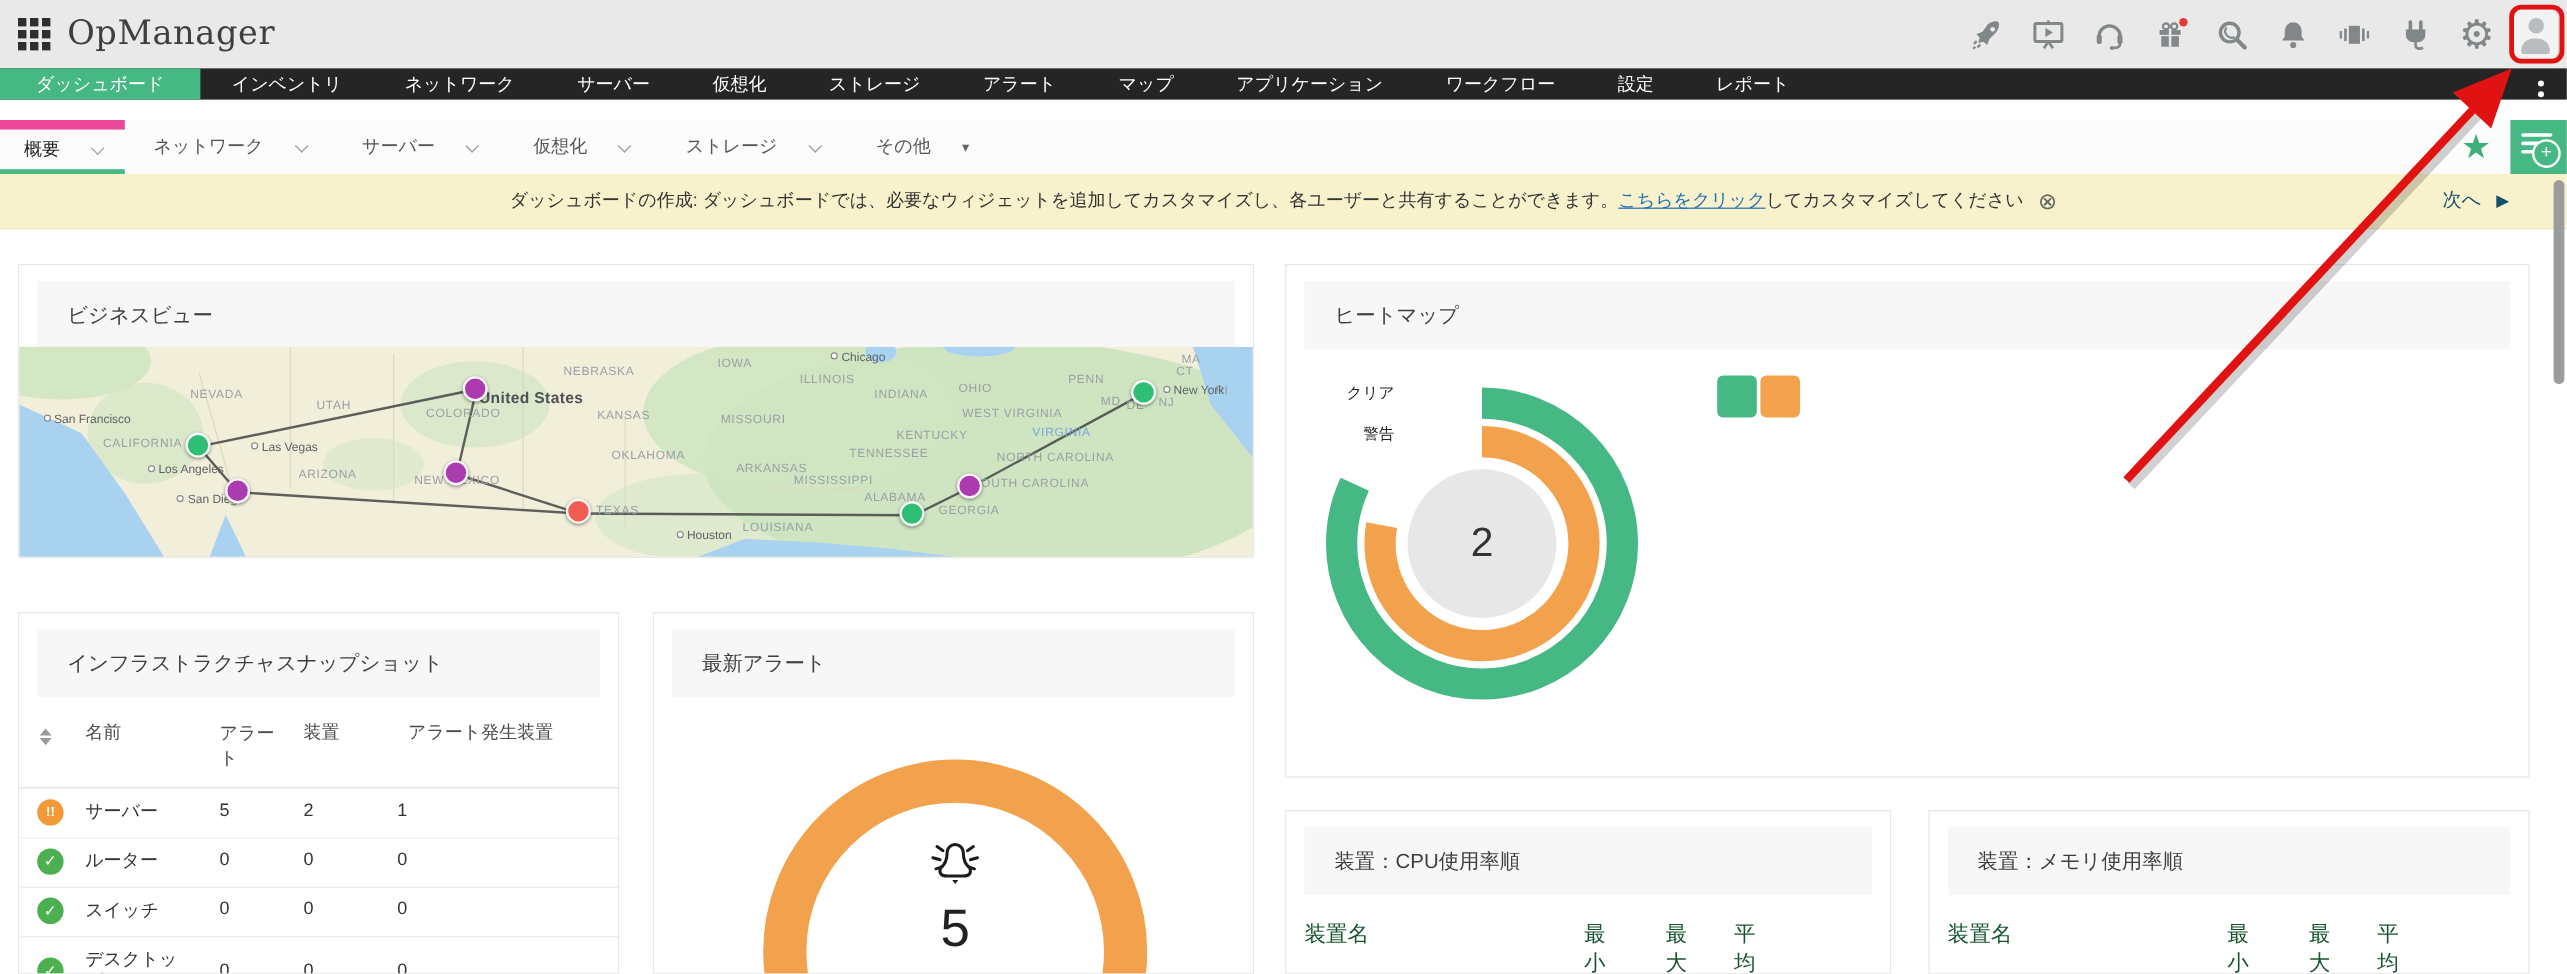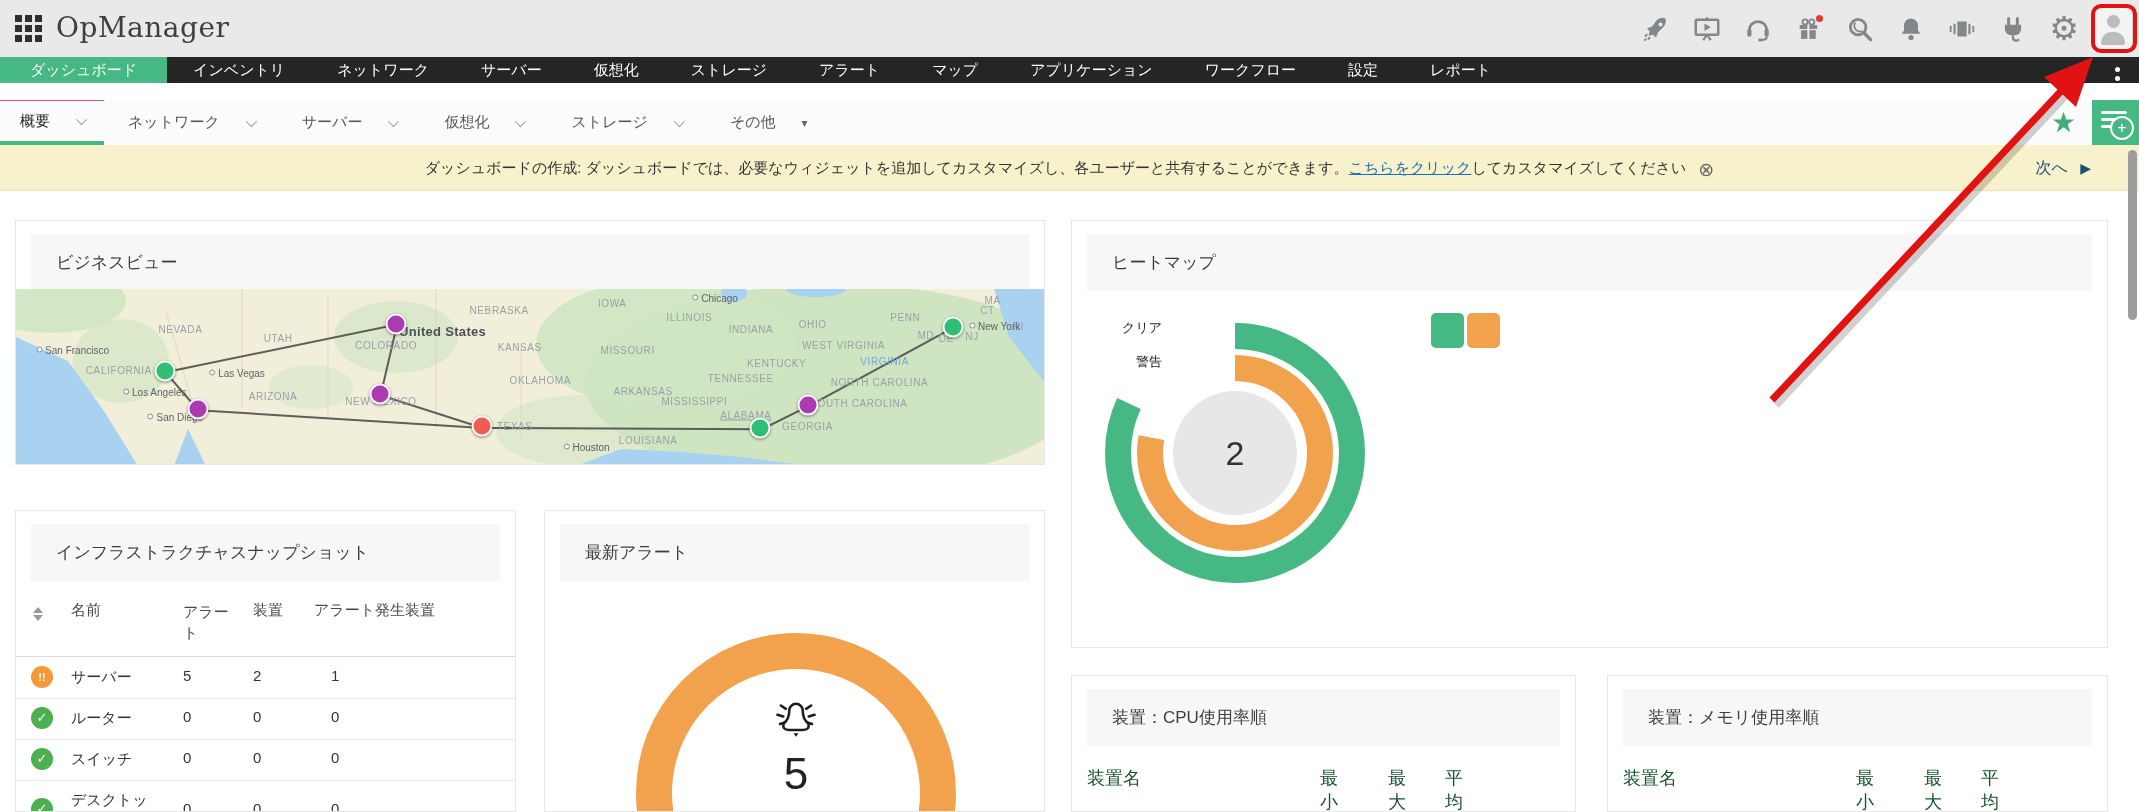--- a/index.html
+++ b/index.html
@@ -20,21 +20,21 @@
   .avatar .body{position:absolute;left:50%;bottom:5px;width:24px;height:13px;margin-left:-12px;border-radius:12px 12px 3px 3px;background:#b9bdbf;}
   
   .navbar{position:absolute;left:0;top:57px;width:2139px;height:26px;background:#252525;display:flex;align-items:stretch;}
   .nav-item{display:flex;align-items:center;padding:0 26px;color:#fff;font-size:15px;cursor:pointer;white-space:nowrap;}
   .nav-item.active{background:#45b884;padding:0 30px;}
   .kebab{position:absolute;right:12px;top:0;height:43px;width:20px;display:flex;flex-direction:column;align-items:center;justify-content:center;gap:4px;cursor:pointer;}
   .kebab i{width:5px;height:5px;border-radius:50%;background:#fff;}
   
   .subtabs{position:absolute;left:0;top:100px;width:2139px;height:45px;background:#fcfcfc;border-bottom:1px solid #e2e2e2;display:flex;}
   .subtab{display:flex;align-items:center;gap:26px;padding:0 24px;font-size:15px;color:#555;cursor:pointer;box-sizing:border-box;height:45px;}
-  .subtab.active{border-top:1px solid #ec4899;border-bottom:4px solid #45b884;color:#222;padding:0 20px;}
+  .subtab.active{border-top:8px solid #ec4899;border-bottom:4px solid #45b884;color:#222;padding:0 20px;}
   .chev{width:7px;height:7px;border-right:1.6px solid #9a9a9a;border-bottom:1.6px solid #9a9a9a;transform:rotate(45deg) translateY(-2px);}
   .caret{font-size:12px;color:#666;}
   .star-btn{position:absolute;right:63px;top:6px;font-size:28px;color:#3fae79;cursor:pointer;line-height:33px;}
   .add-btn{position:absolute;right:0;top:0;width:47px;height:45px;background:#45b884;cursor:pointer;}
   .add-btn i{position:absolute;left:9px;height:3px;background:#fff;border-radius:2px;}
   .add-btn i:nth-child(1){top:11px;width:26px;}
   .add-btn i:nth-child(2){top:18px;width:20px;}
   .add-btn i:nth-child(3){top:25px;width:14px;}
   .add-btn .plus{position:absolute;right:5px;bottom:5px;width:20px;height:20px;border:2px solid #fff;border-radius:50%;background:#45b884;color:#fff;font-size:16px;line-height:19px;text-align:center;}
   .add-btn .plus::after{content:'+';}
@@ -295,21 +295,21 @@
         <span class="map-label state" style="left: 48.5%; top: 78%;">TEXAS</span>
         <span class="map-label state" style="left: 59.5%; top: 35%;">MISSOURI</span>
         <span class="map-label state" style="left: 61%; top: 58%;">ARKANSAS</span>
         <span class="map-label state" style="left: 61.5%; top: 86%;">LOUISIANA</span>
         <span class="map-label state" style="left: 65.5%; top: 16%;">ILLINOIS</span>
         <span class="map-label state" style="left: 71.5%; top: 23%;">INDIANA</span>
         <span class="map-label state" style="left: 77.5%; top: 20%;">OHIO</span>
         <span class="map-label state" style="left: 74%; top: 42%;">KENTUCKY</span>
         <span class="map-label state" style="left: 70.5%; top: 51%;">TENNESSEE</span>
         <span class="map-label state" style="left: 66%; top: 64%;">MISSISSIPPI</span>
-        <span class="map-label state" style="left: 71%; top: 72%; text-decoration: underline;">ALABAMA</span>
+        <span class="map-label state" style="left: 71%; top: 72%;">ALABAMA</span>
         <span class="map-label state" style="left: 77%; top: 78%;">GEORGIA</span>
         <span class="map-label state" style="left: 80.5%; top: 32%;">WEST VIRGINIA</span>
         <span class="map-label state-blue" style="left: 84.5%; top: 41%;">VIRGINIA</span>
         <span class="map-label state" style="left: 84%; top: 53%;">NORTH CAROLINA</span>
         <span class="map-label state" style="left: 82%; top: 65%;">SOUTH CAROLINA</span>
         <span class="map-label state" style="left: 86.5%; top: 16%;">PENN</span>
         <span class="map-label state" style="left: 88.5%; top: 26%;">MD</span>
         <span class="map-label state" style="left: 90.5%; top: 28%;">DE</span>
         <span class="map-label state" style="left: 93%; top: 27%;">NJ</span>
         <span class="map-label state" style="left: 94.5%; top: 12%;">CT</span>
@@ -357,21 +357,21 @@
 <div class="panel" id="p-infra">
   <div class="panel-header">インフラストラクチャスナップショット</div>
   <div class="tbl-head">
     <span class="sort-ic">
         <b class="up"></b>
         <b class="dn"></b>
       </span>
     <span class="th" style="left:55px;">名前</span>
     <span class="th" style="left:167px;width:56px;line-height:21px;">アラート</span>
     <span class="th" style="left:237px;">装置</span>
-    <span class="th" style="left:298px;">アラート発生装置</span>
+    <span class="th" style="left:324px;">アラート発生装置</span>
   </div>
   <div class="row" style="top:146px;">
     <span class="status-icon critical">!!</span>
     <span class="cell name-cell">サーバー</span>
     <span class="cell" style="left:167px;">5</span>
     <span class="cell" style="left:237px;">2</span>
     <span class="cell" style="left:315px;">1</span>
   </div>
   <div class="row" style="top:187px;">
     <span class="status-icon clear">✓</span>

